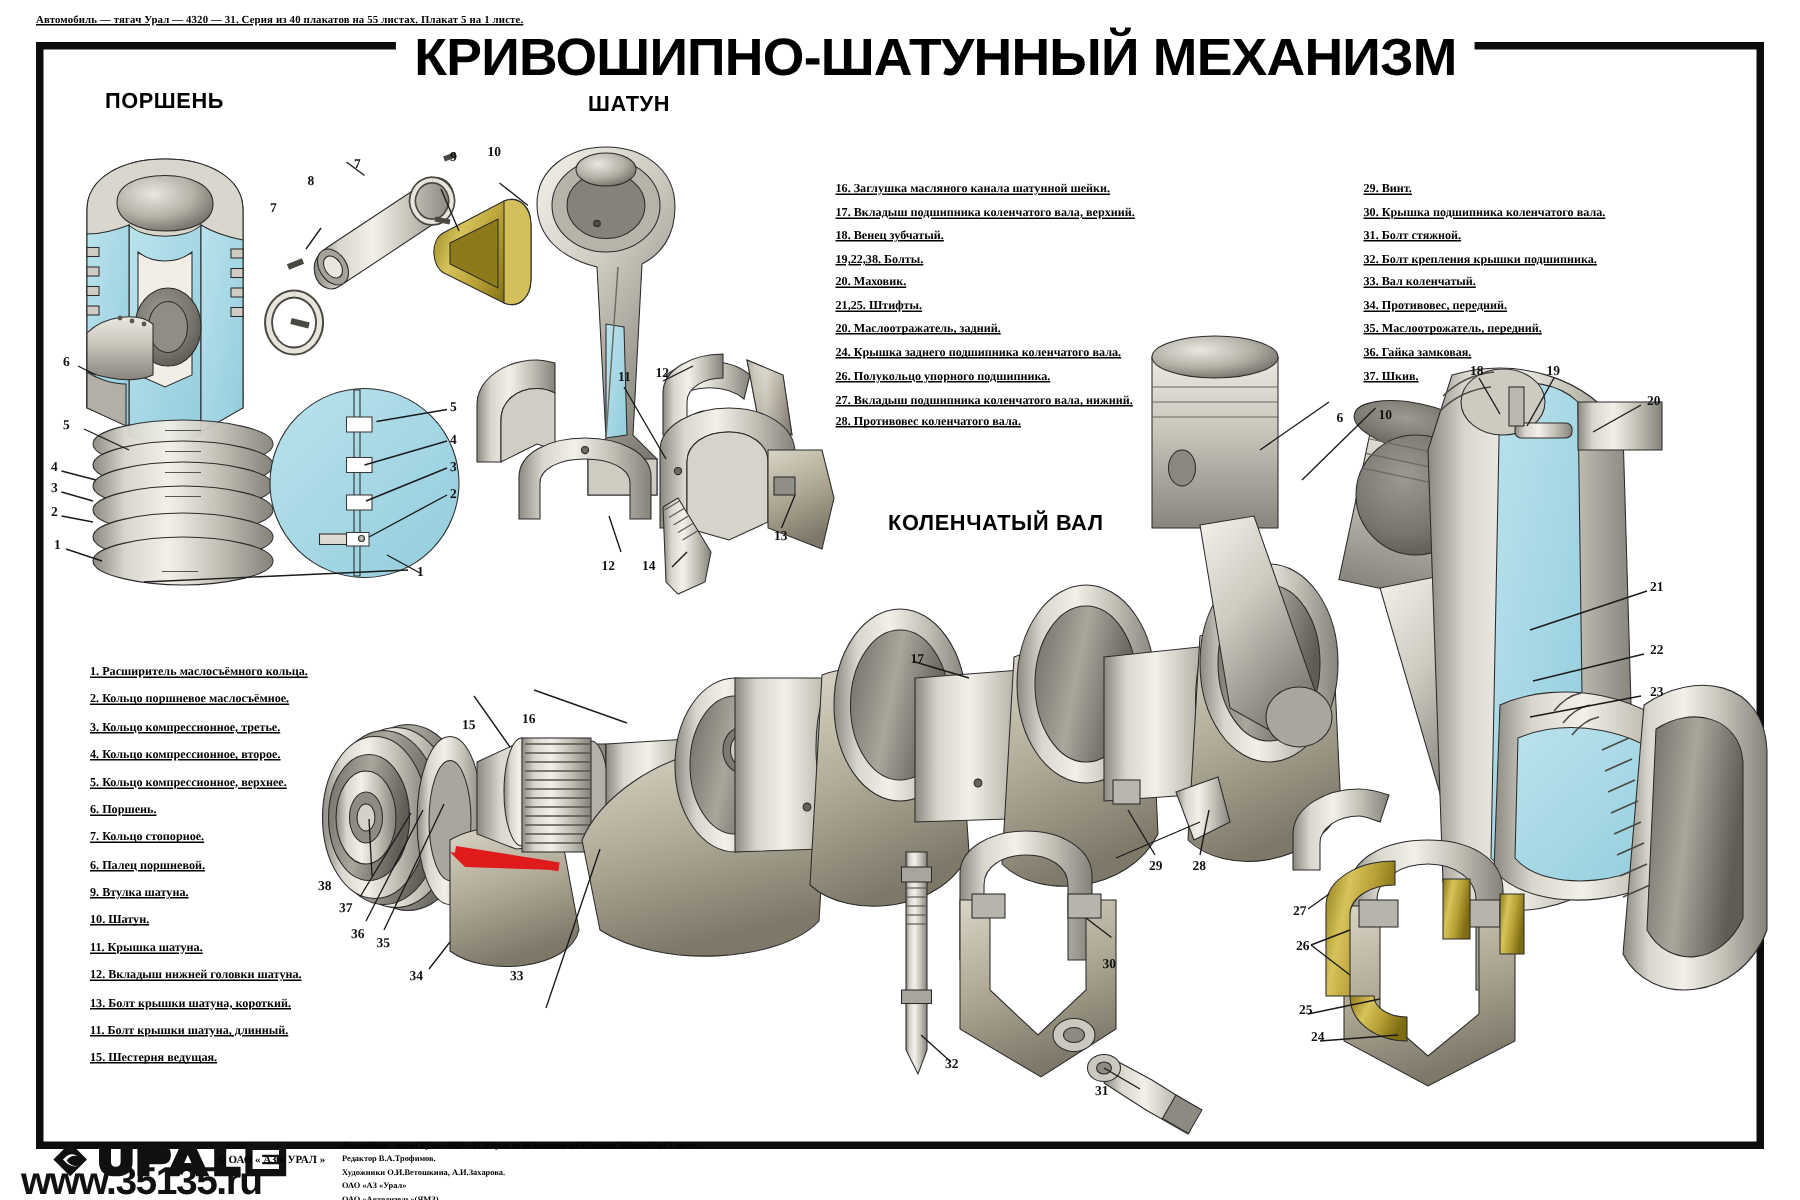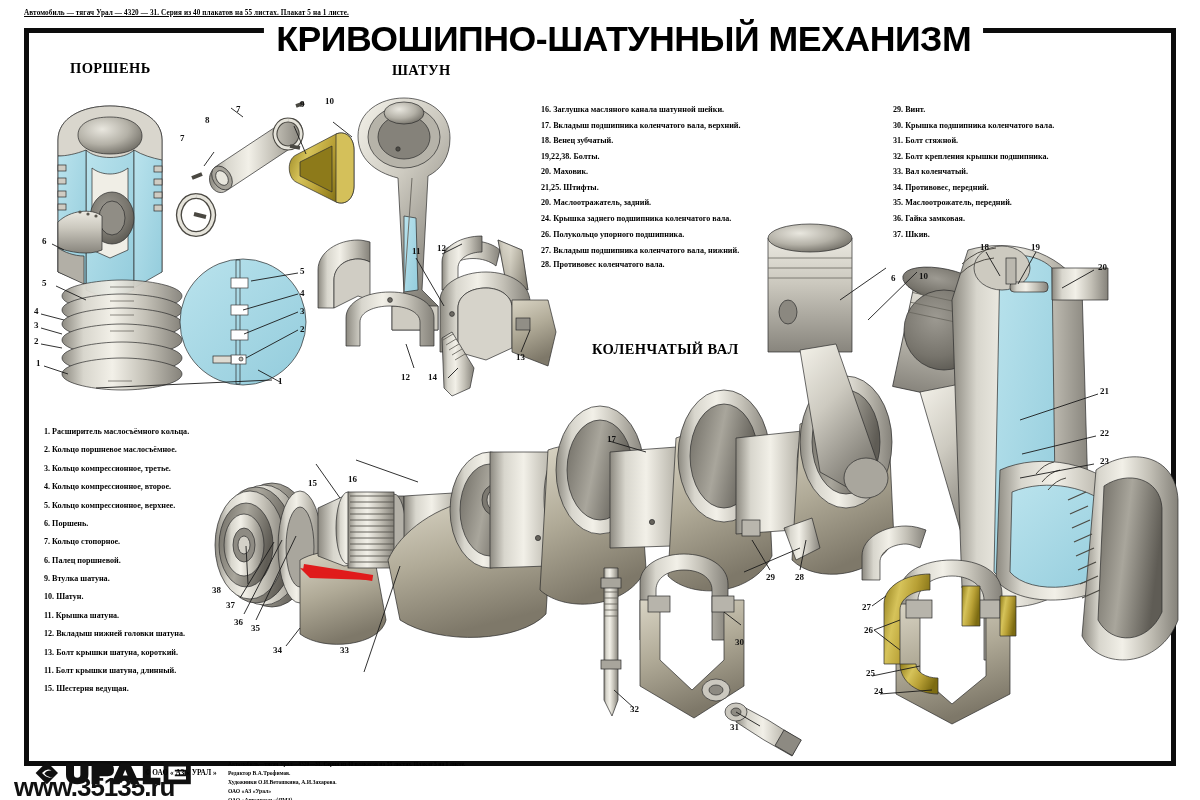--- a/index.html
+++ b/index.html
@@ -15,31 +15,31 @@
          border:5px solid #0c0c0c;box-sizing:border-box;background:transparent;}
 
   
   .title-wrap{position:absolute;left:24px;top:18px;width:1152px;height:40px;
               display:flex;align-items:center;justify-content:center;margin-left:24px;}
   .title{font-family:"Liberation Sans",sans-serif;font-weight:bold;font-size:35px;
          letter-spacing:-0.5px;line-height:1;background:#fff;padding:0 12px;
          white-space:nowrap;transform:scaleX(1.02);}
 
   
-  .sect{position:absolute;font-family:Liberation Serif, serif;font-weight:bold;
+  .sect{position:absolute;font-family:Liberation Sans, sans-serif;font-weight:bold;
         font-size:14.5px;letter-spacing:.4px;white-space:nowrap;}
   #sect-piston{left:70px;top:60px;}
   #sect-rod{left:392px;top:62px;}
   #sect-crank{left:592px;top:341px;}
 
   
   .legend{position:absolute;font-family:"Liberation Serif",serif;font-weight:bold;
           font-size:8.1px;line-height:1.05;}
   .legend li{list-style:none;margin:0 0 7.1px 0;padding:0;white-space:nowrap;}
-  .legend ul{margin:0;padding:0;}
+  .legend ul{margin:16px;padding:0;text-decoration:underline;}
   .legend li.two{white-space:normal;width:200px;line-height:1.25;margin-bottom:5px;}
   #legend-mid{left:541px;top:106px;}
   #legend-right{left:893px;top:106px;}
   #legend-left{left:44px;top:428px;}
   #legend-left li{margin-bottom:9.9px;}
 
   
   .footer{position:absolute;left:0;top:0;width:1012px;height:800px;pointer-events:none;}
   .logo{position:absolute;left:34px;top:760px;width:160px;height:26px;}
   .copy{position:absolute;left:145px;top:768px;font-size:7.3px;font-weight:bold;

